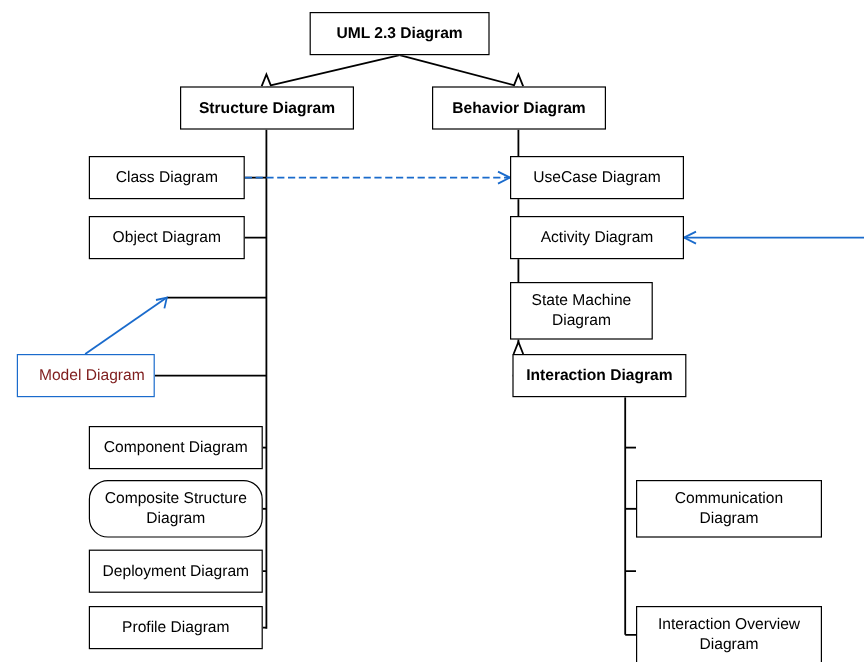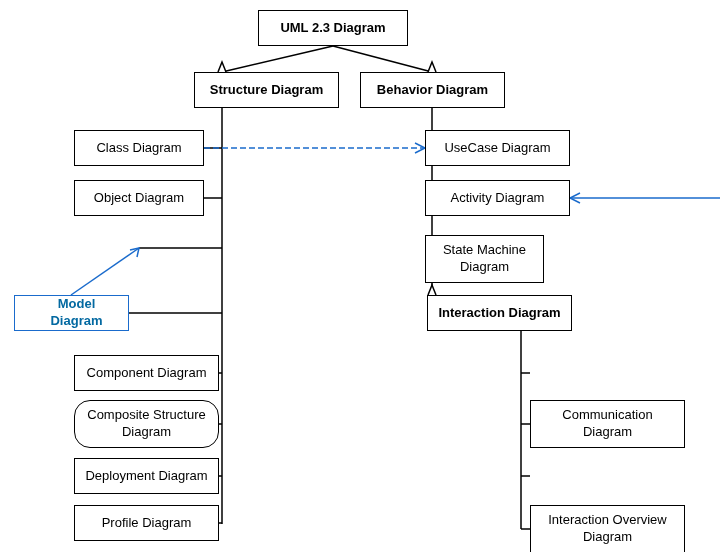--- a/index.html
+++ b/index.html
@@ -27,22 +27,22 @@
       justify-content: center;
       font-size: 13px;
       padding: 4px 6px;
       line-height: 1.3;
     }
     .box.italic {
       font-weight: bold;
     }
     .box.model {
       border-color: #1a6bcc;
-      color: #0369a1;
-      font-weight: bold;
+      color: #7f1d1d;
+      font-weight: normal;
       padding-left: 16px;
     }
     svg.lines {
       position: absolute;
       top: 0; left: 0;
       width: 720px;
       height: 552px;
       pointer-events: none;
     }
   </style>
@@ -91,21 +91,21 @@
     <polyline points="415,143 425,148 415,153" fill="none" stroke="#1a6bcc" stroke-width="1.5"></polyline>
 
     <line x1="720" y1="198" x2="570" y2="198" stroke="#1a6bcc" stroke-width="1.5"></line>
     <polyline points="580,193 570,198 580,203" fill="none" stroke="#1a6bcc" stroke-width="1.5"></polyline>
 
     <line x1="71" y1="295" x2="139" y2="248" stroke="#1a6bcc" stroke-width="1.5"></line>
     <polyline points="130,250 139,248 137,257" fill="none" stroke="#1a6bcc" stroke-width="1.5"></polyline>
   </svg>
 
   <div class="box italic" style="left:258px;top:10px;width:150px;height:36px;">UML 2.3 Diagram</div>
-  <div class="box italic" style="left:150px;top:72px;width:145px;height:36px;margin-left:44px;">Structure Diagram</div>
+  <div class="box italic" style="left:150px;top:72px;width:145px;height:36px;">Structure Diagram</div>
   <div class="box italic" style="left:360px;top:72px;width:145px;height:36px;">Behavior Diagram</div>
   <div class="box" style="left:74px;top:130px;width:130px;height:36px;">Class Diagram</div>
   <div class="box" style="left:74px;top:180px;width:130px;height:36px;">Object Diagram</div>
   <div class="box model" style="left:14px;top:295px;width:115px;height:36px;">Model Diagram</div>
   <div class="box" style="left:74px;top:355px;width:145px;height:36px;">Component Diagram</div>
   <div class="box" style="left:74px;top:400px;width:145px;height:48px;border-radius:16px;">Composite Structure Diagram</div>
   <div class="box" style="left:74px;top:458px;width:145px;height:36px;">Deployment Diagram</div>
   <div class="box" style="left:74px;top:505px;width:145px;height:36px;">Profile Diagram</div>
   <div class="box" style="left:425px;top:130px;width:145px;height:36px;">UseCase Diagram</div>
   <div class="box" style="left:425px;top:180px;width:145px;height:36px;">Activity Diagram</div>

